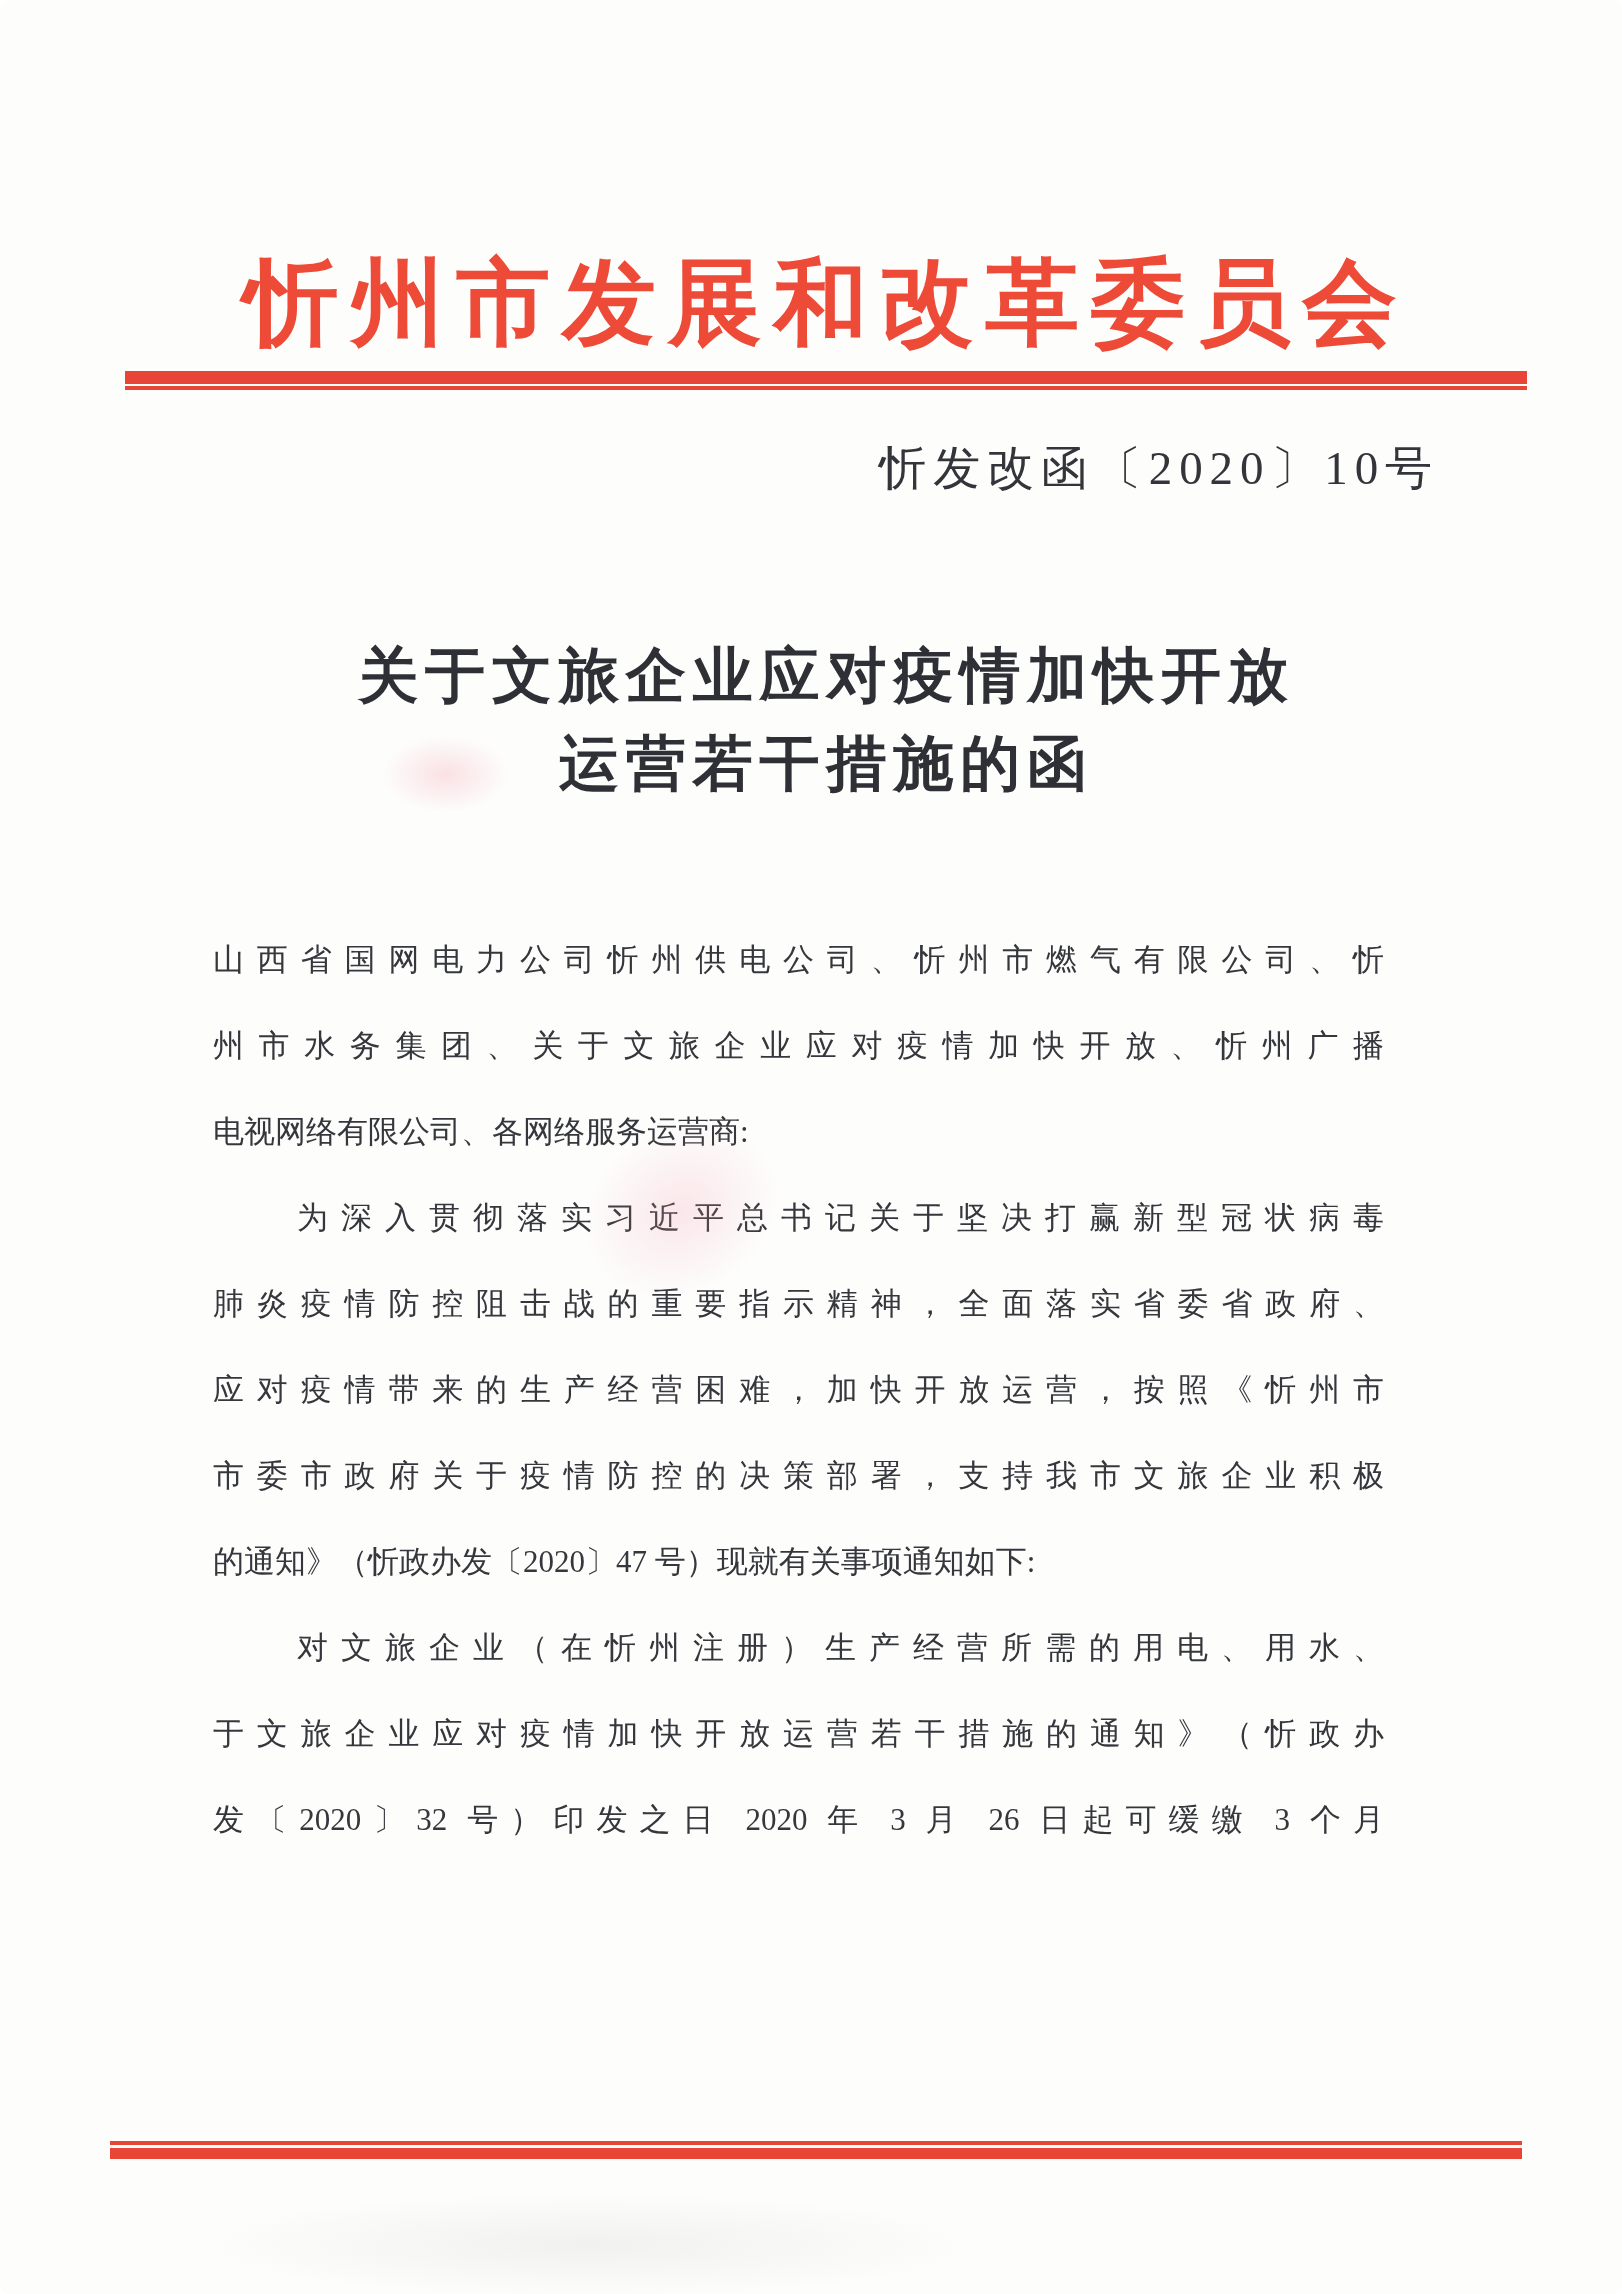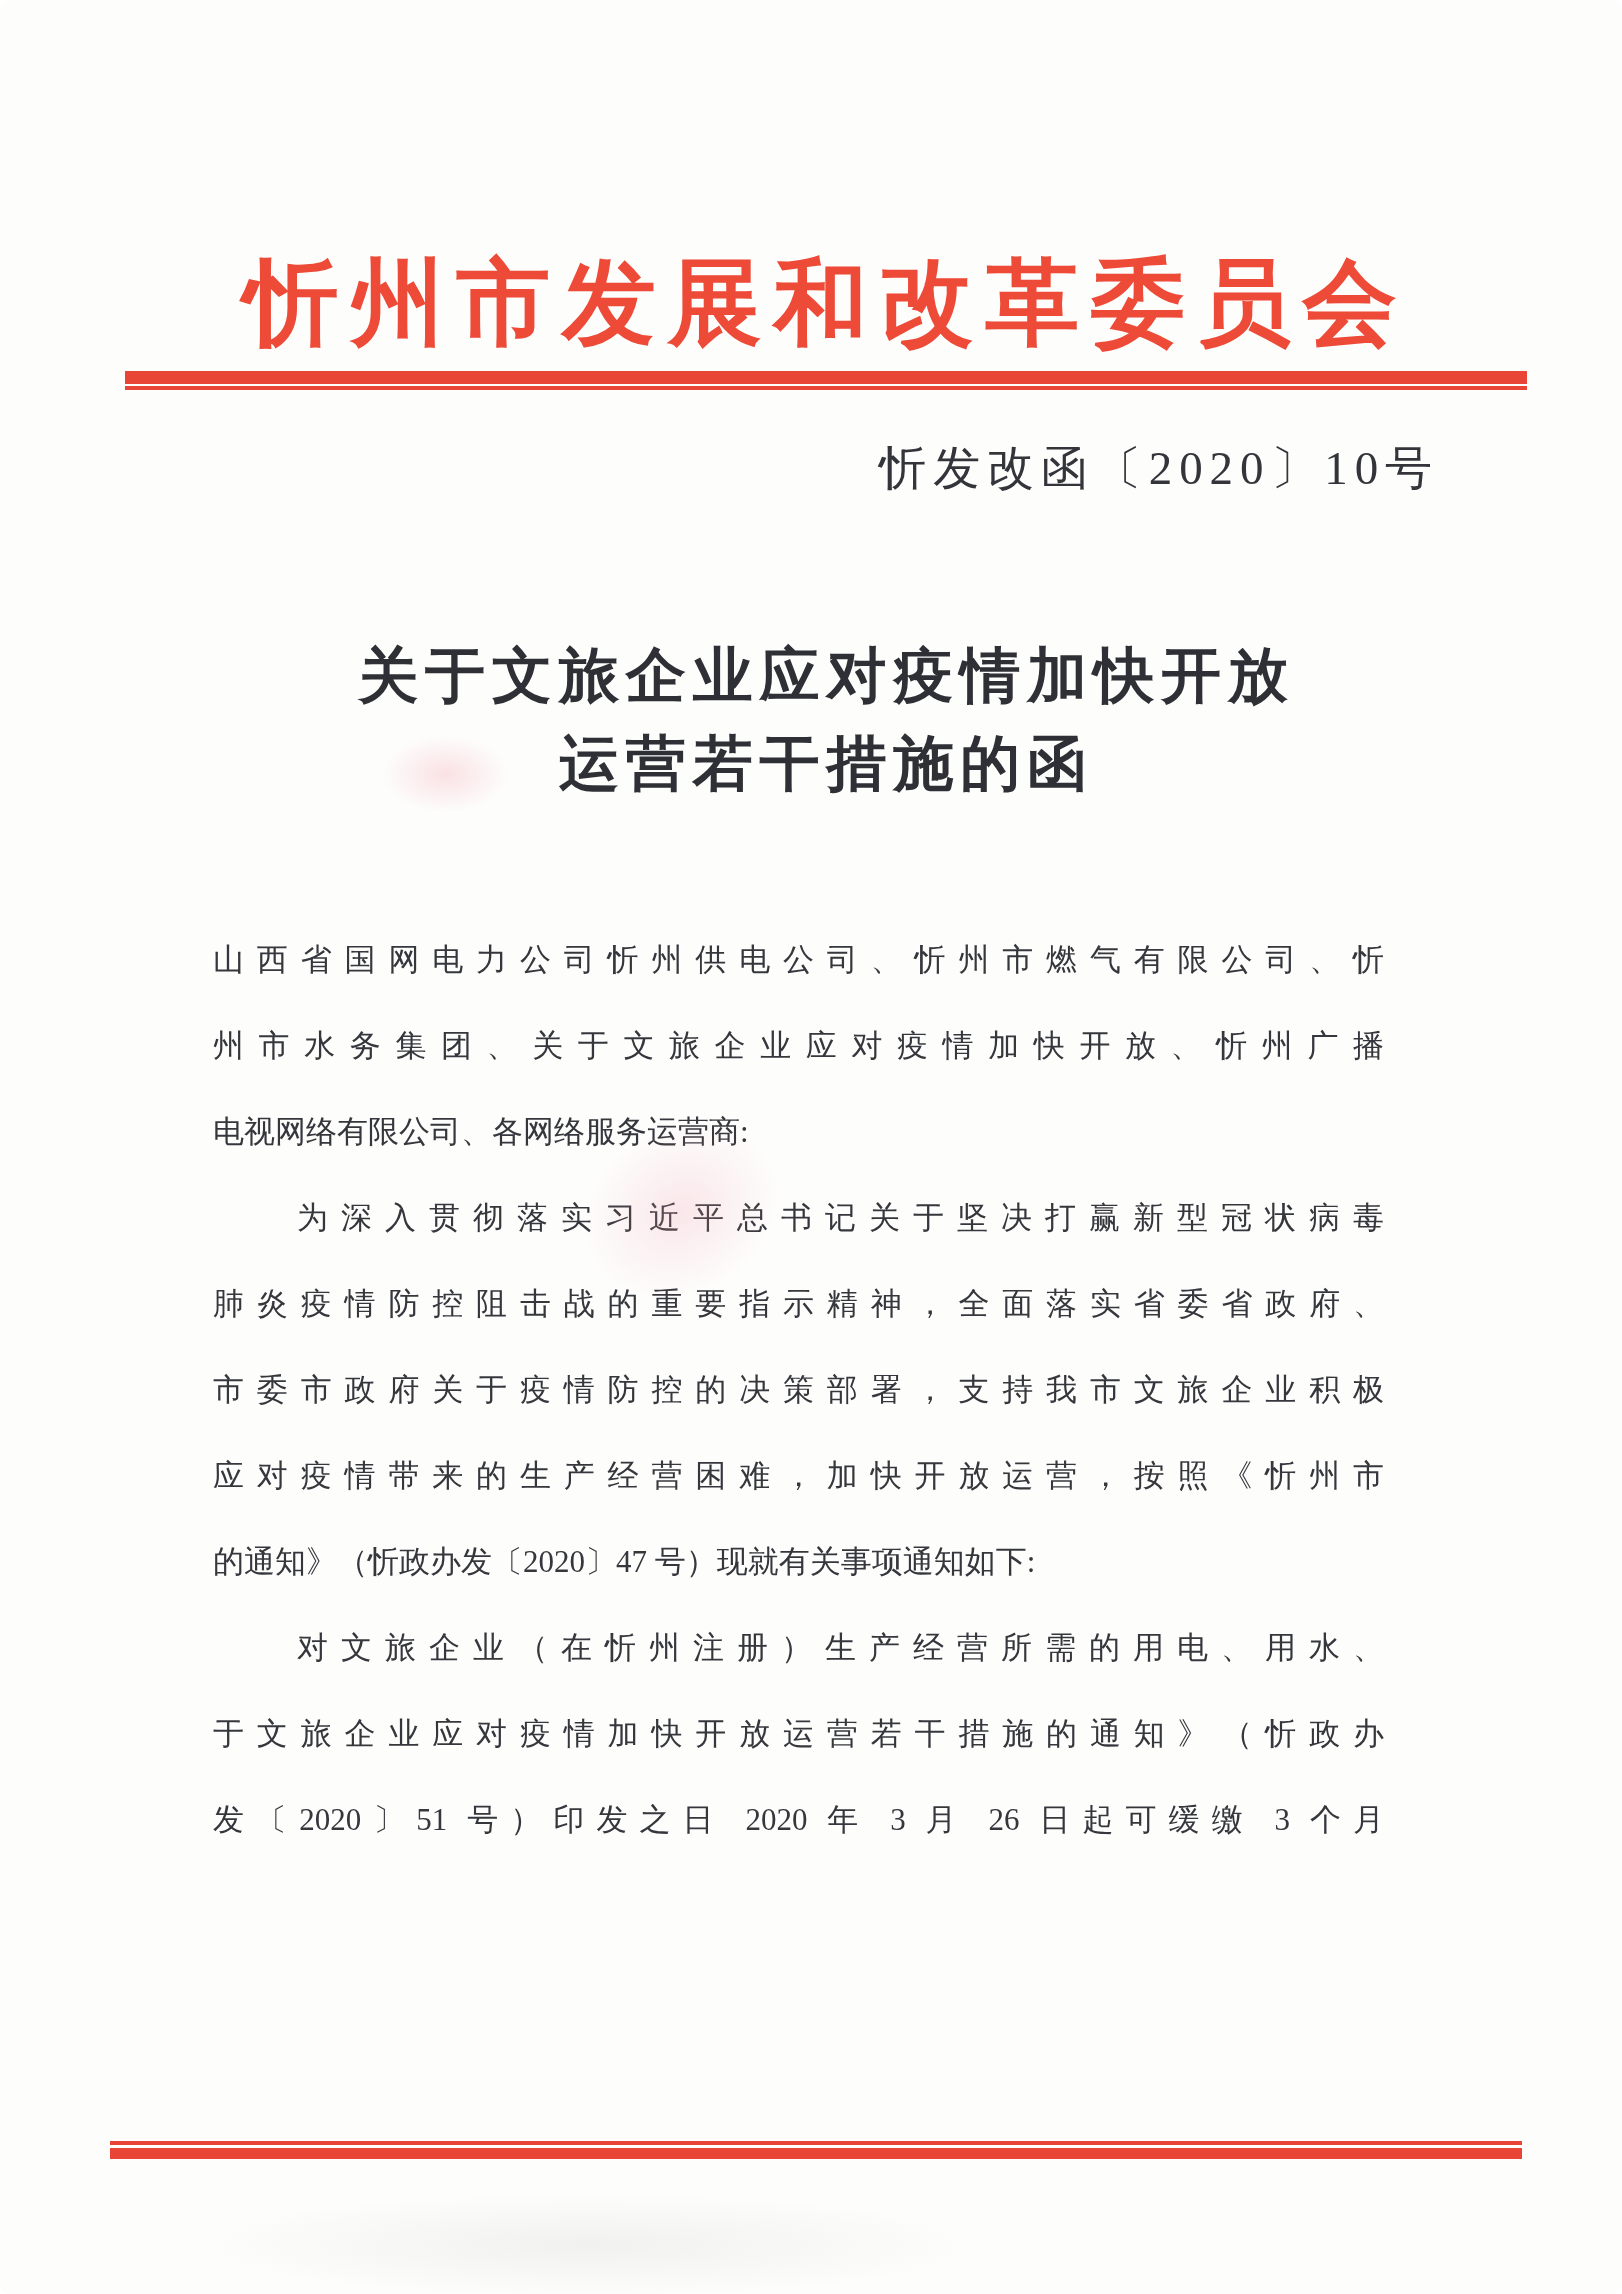--- a/index.html
+++ b/index.html
@@ -121,26 +121,26 @@
     <div>关于文旅企业应对疫情加快开放</div>
     <div>运营若干措施的函</div>
   </div>
 
   <div class="body-text">
     <div class="line j">山西省国网电力公司忻州供电公司、忻州市燃气有限公司、忻</div>
     <div class="line j">州市水务集团、关于文旅企业应对疫情加快开放、忻州广播</div>
     <div class="line">电视网络有限公司、各网络服务运营商:</div>
     <div class="line j ind">为深入贯彻落实习近平总书记关于坚决打赢新型冠状病毒</div>
     <div class="line j">肺炎疫情防控阻击战的重要指示精神，全面落实省委省政府、</div>
+    <div class="line j">应对疫情带来的生产经营困难，加快开放运营，按照《忻州市</div>
     <div class="line j">市委市政府关于疫情防控的决策部署，支持我市文旅企业积极</div>
-    <div class="line j">应对疫情带来的生产经营困难，加快开放运营，按照《忻州市</div>
     <div class="line">的通知》（忻政办发〔2020〕47 号）现就有关事项通知如下:</div>
     <div class="line j ind">对文旅企业（在忻州注册）生产经营所需的用电、用水、</div>
     <div class="line j">于文旅企业应对疫情加快开放运营若干措施的通知》（忻政办</div>
-    <div class="line j">发〔2020〕51 号）印发之日 2020 年 3 月 26 日起可缓缴 3 个月</div>
+    <div class="line j">发〔2020〕32 号）印发之日 2020 年 3 月 26 日起可缓缴 3 个月</div>
   </div>
 
   <div class="footer-rule">
     <div class="thin"></div>
     <div class="gap"></div>
     <div class="thick"></div>
   </div>
 
   <div class="artifact a1"></div>
   <div class="artifact a2"></div>

